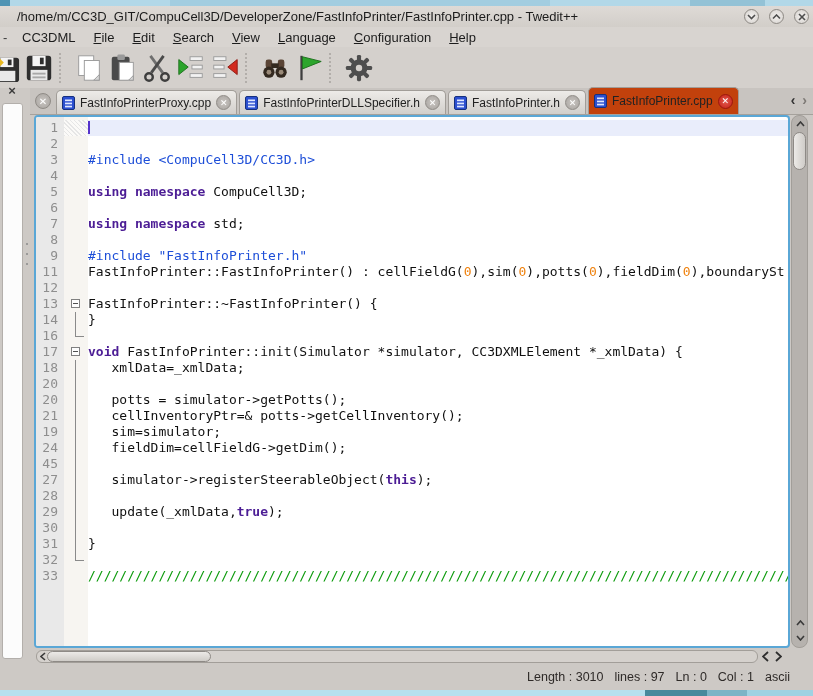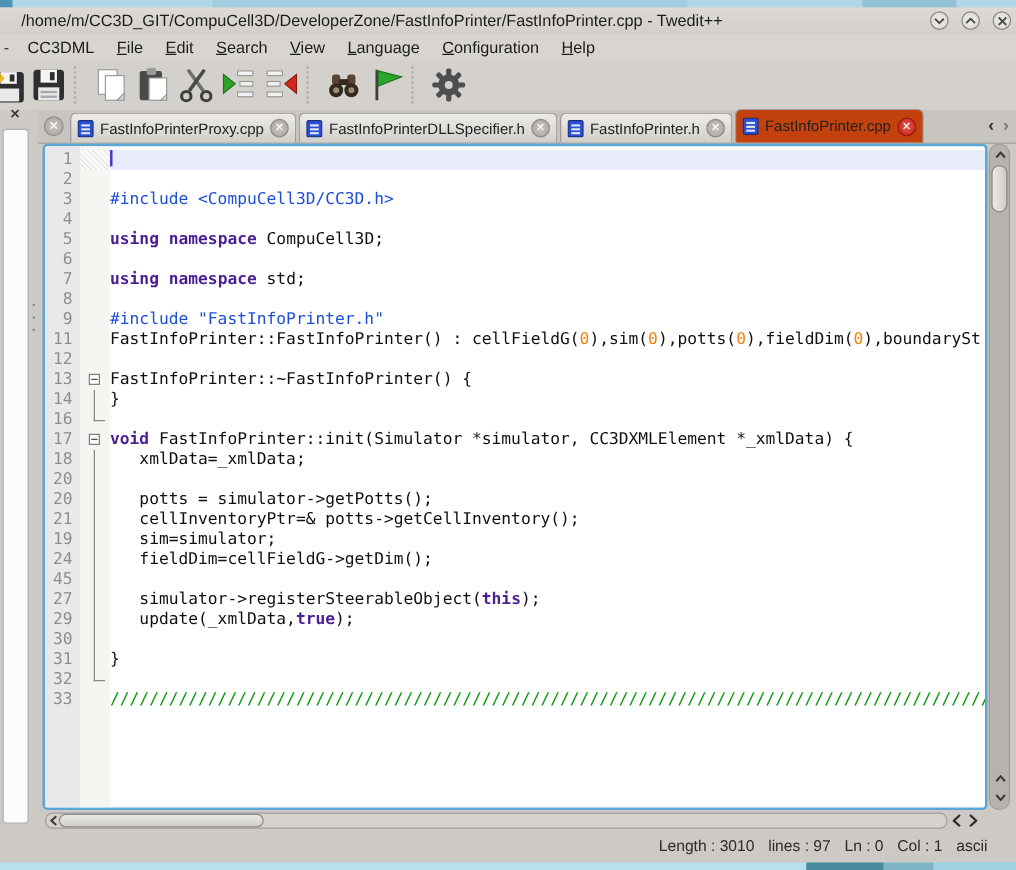--- a/index.html
+++ b/index.html
@@ -459,20 +459,25 @@
           <span class="num">45</span>
           <span class="fold fv"></span>
           <span class="code"></span>
         </div>
         <div class="ln">
           <span class="num">27</span>
           <span class="fold fv"></span>
           <span class="code"><span class="tk-d">   simulator-&gt;registerSteerableObject(</span><span class="tk-k">this</span><span class="tk-d">);</span></span>
         </div>
         <div class="ln">
+          <span class="num">28</span>
+          <span class="fold fv"></span>
+          <span class="code"></span>
+        </div>
+        <div class="ln">
           <span class="num">29</span>
           <span class="fold fv"></span>
           <span class="code"><span class="tk-d">   update(_xmlData,</span><span class="tk-k">true</span><span class="tk-d">);</span></span>
         </div>
         <div class="ln">
           <span class="num">30</span>
           <span class="fold fv"></span>
           <span class="code"></span>
         </div>
         <div class="ln">

